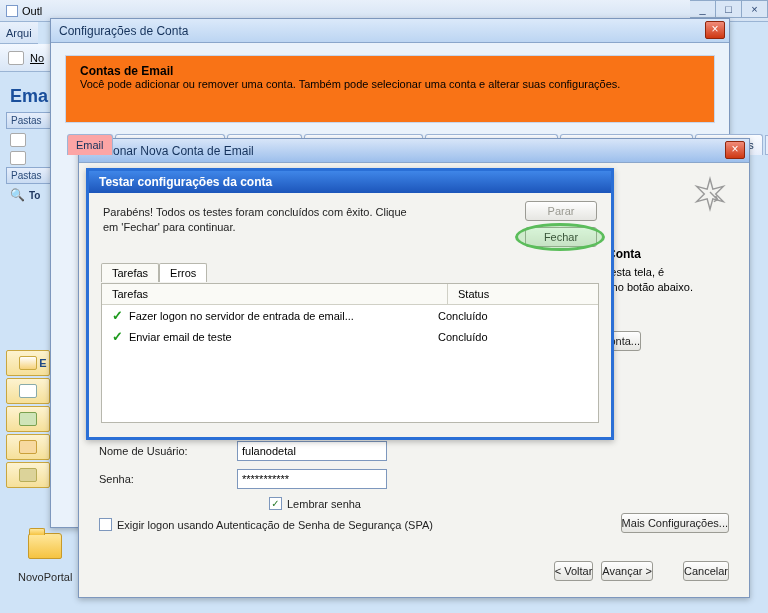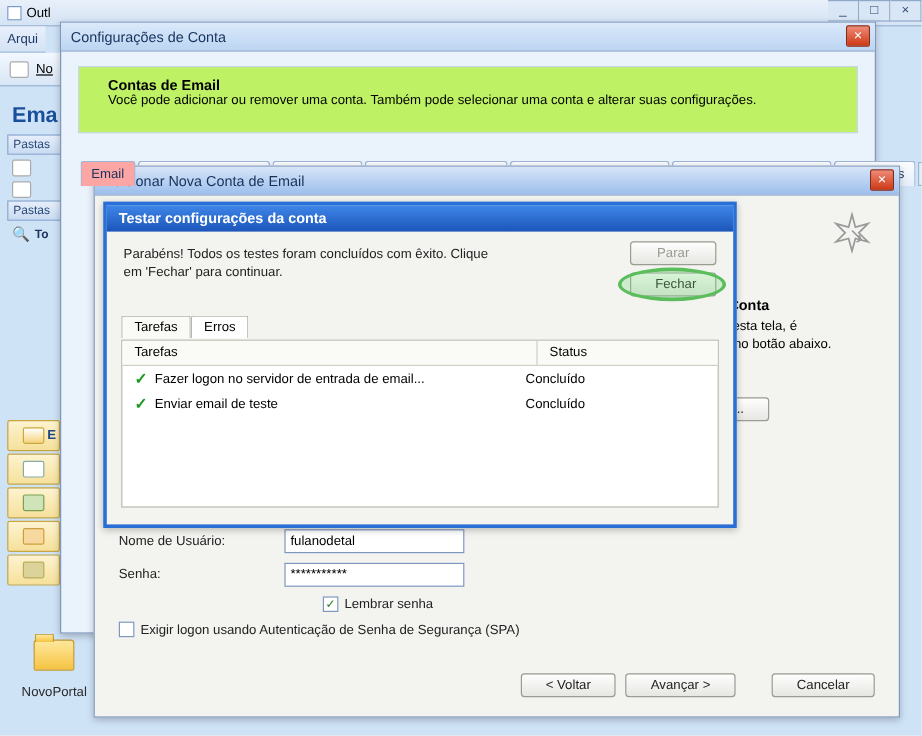--- a/index.html
+++ b/index.html
@@ -38,35 +38,35 @@
 
   .dialog { position:absolute; border:1px solid #7d97bd; background:#eaf2fb; box-shadow:0 2px 6px rgba(0,0,0,.25); }
   .titlebar { height:24px; background:linear-gradient(#e4effb,#b6d0ef); color:#15325b; font-size:12px;
     display:flex; align-items:center; padding:0 8px; position:relative; border-bottom:1px solid #8aa6cb; }
   .titlebar.win7 { background:linear-gradient(#dbe9fa,#bcd5f2); }
   .close-x { position:absolute; right:4px; top:2px; width:20px; height:18px;
     background:linear-gradient(#f08b79,#ce3813); color:#fff; border:1px solid #8e260d;
     border-radius:2px; text-align:center; font-size:12px; line-height:15px; cursor:default; }
 
   .d1 { left:50px; top:18px; width:680px; height:510px; }
-  .d1 .white { position:absolute; left:14px; top:36px; right:14px; height:56px; background:#bef264; border:1px solid #c7d6eb; padding:8px 24px; }
+  .d1 .white { position:absolute; left:14px; top:36px; right:14px; height:68px; background:#f97316; border:1px solid #c7d6eb; padding:8px 14px; }
   .d1 .white b { font-size:12px; }
   .tabstrip { position:absolute; left:16px; top:110px; right:16px; height:26px; display:flex; gap:2px; align-items:flex-end; }
   .tab { background:linear-gradient(#fafcff,#e7eefb); border:1px solid #9eb5d6; border-bottom:none;
     border-radius:3px 3px 0 0; padding:4px 8px; font-size:11px; color:#15325b; white-space:nowrap; }
   .tab.active { background:#fca5a5; font-weight:normal; position:relative; z-index:2; }
   .tab-spin { display:flex; margin-left:auto; }
   .tab-spin span { width:14px; height:20px; border:1px solid #9eb5d6; background:#e7eefb; text-align:center; font-size:10px; line-height:18px; color:#15325b;}
 
   .d2 { left:78px; top:138px; width:672px; height:460px; background:#f3f3f0; }
   .d2 .titlebar { background:linear-gradient(#d7e5f8,#9dbfec); }
   .cursor-star { position:absolute; right:20px; top:36px; width:38px; height:38px; }
   .cursor-star svg { width:38px; height:38px; stroke:#999; fill:none; stroke-width:1.5; }
   .btn { background:linear-gradient(#fefefe,#e6e6e2); border:1px solid #9b9b94; border-radius:3px;
-    padding:3px 20px; font-size:11px; color:#222; }
+    padding:3px 0; font-size:11px; color:#222; }
   .btn.disabled { color:#9a9a92; }
   .more-btn { position:absolute; right:20px; bottom:64px; }
 
   .form-area { position:absolute; left:98px; top:440px; width:520px; font-size:11px; color:#222; }
   .form-row { display:flex; align-items:center; margin-bottom:8px; }
   .form-row label { width:138px; }
   .tinput { width:150px; height:20px; border:1px solid #7d97bd; background:#fff; padding:1px 4px; font-size:11px; }
   .chk { width:13px; height:13px; border:1px solid #7d97bd; background:#fff; display:inline-flex;
     align-items:center; justify-content:center; font-size:10px; color:#2a7a2a; margin-right:5px; }
   .chk.checked:before { content:"✓"; }
@@ -188,20 +188,21 @@
         <path d="M20 4 L23 15 L34 12 L26 20 L34 28 L23 25 L20 36 L17 25 L6 28 L14 20 L6 12 L17 15 Z"></path>
         <path d="M20 18 L28 26 M24 28 L28 26 L26 22"></path>
       </svg>
   </div>
 
   <b style="position:absolute;right:108px;top:108px;font-size:12px">Conta</b>
   <div style="position:absolute;right:20px;top:126px;width:170px;font-size:11px;white-space:pre-line;line-height:1.4">rmações nesta tela, é
 a clicando no botão abaixo.
 e.)</div>
   <button class="btn" style="position:absolute;right:108px;top:192px">onta...</button>
+  <button class="btn more-btn">Mais Configurações...</button>
 
   <div class="form-area" style="left:20px; top:302px;">
     <div class="form-row">
       <label>Nome de Usuário:</label>
       <input class="tinput" value="fulanodetal" style="">
     </div>
     <div class="form-row">
       <label>Senha:</label>
       <input class="tinput" value="***********" style="">
     </div>

